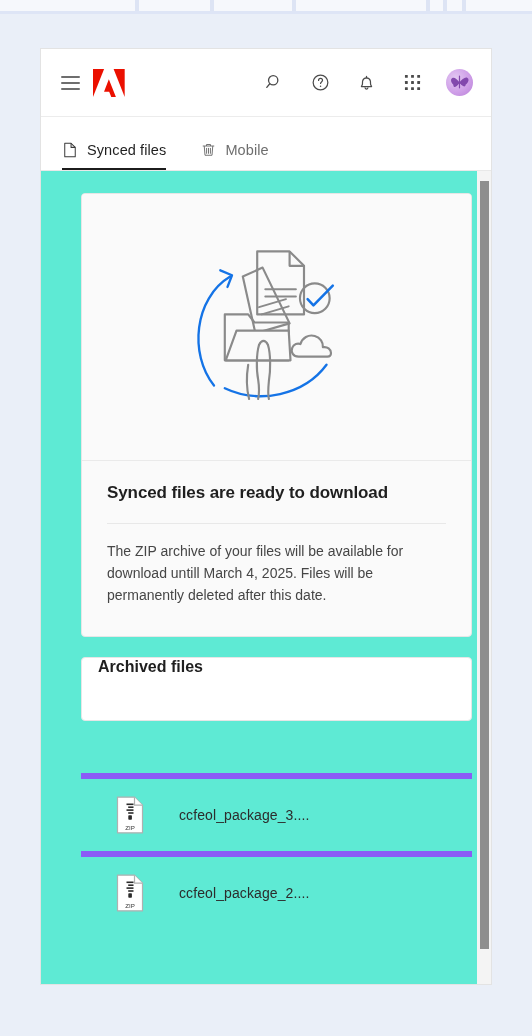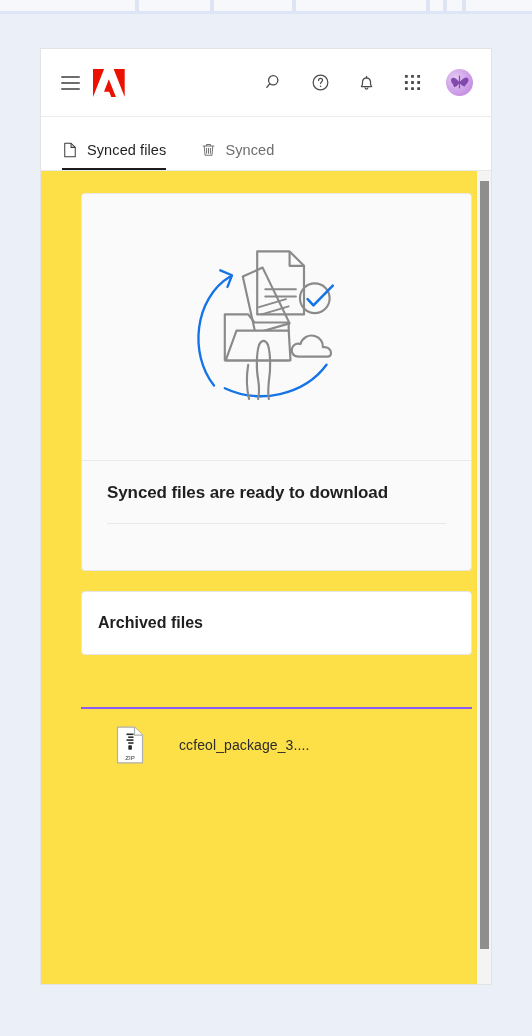--- a/index.html
+++ b/index.html
@@ -149,21 +149,21 @@
     height: 17px;
     display: flex;
     align-items: center;
     justify-content: center;
   }
 
   
   .content {
     position: relative;
     height: 813px;
-    background: #fde047;
+    background: #5eead4;
     overflow: hidden;
   }
   .content-inner {
     padding: 0;
   }
 
   
   .hero-card {
     margin: 22px 19px 0 40px;
     background: #fafafa;
@@ -202,39 +202,38 @@
   }
 
   
   .archived-card {
     margin: 20px 19px 0 40px;
     background: #ffffff;
     border: 1px solid #e6e6e6;
     border-radius: 4px;
     height: 64px;
     display: flex;
-    align-items: center;
     padding: 0 16px;
     box-sizing: border-box;
   }
   .archived-title {
     font-size: 16px;
     font-weight: bold;
     color: #1f1f1f;
   }
 
   
   .file-list {
     margin: 52px 19px 0 40px;
   }
   .file-row {
     display: flex;
     align-items: center;
     height: 72px;
-    border-top: 2px solid #8b5cf6;
+    border-top: 6px solid #8b5cf6;
     cursor: pointer;
   }
   .file-icon-cell {
     width: 98px;
     display: flex;
     align-items: center;
     justify-content: center;
     flex: none;
   }
   .zip-icon {
@@ -359,21 +358,21 @@
     </div>
     <div class="tab">
       <span class="tab-icon">
         <svg viewBox="0 0 18 18" width="15" height="16" fill="none" stroke="#6e6e6e" stroke-width="1.15">
           <path d="M2.6 4.2h12.8" stroke-linecap="round"></path>
           <path d="M3.9 4.2l.9 11.1h8.4l.9-11.1" stroke-linejoin="round"></path>
           <path d="M6.6 4.2V2.4h4.8v1.8" stroke-linejoin="round"></path>
           <path d="M6.7 7v6M9 7v6M11.3 7v6" stroke-linecap="round"></path>
         </svg>
       </span>
-      <span class="tab-label">Synced</span>
+      <span class="tab-label">Mobile</span>
     </div>
   </div>
 
   <div class="content">
     <div class="content-inner">
 
       <div class="hero-card">
         <div class="illustration-area">
           <svg viewBox="0 0 220 220" width="198" height="198" fill="none">
 
@@ -399,20 +398,21 @@
 
             <path d="M78 152 c -2 12 -2 26 1 38" stroke="#8a8a8a" stroke-width="2.4" stroke-linecap="round"></path>
             <path d="M90 130 c -3 10 -3 28 -1 38 c 1.5 10 1 18 0 22" stroke="#8a8a8a" stroke-width="2.4" stroke-linecap="round"></path>
             <path d="M100 130 c 3 10 3 28 1 40 c -1 10 -1 16 0 20" stroke="#8a8a8a" stroke-width="2.4" stroke-linecap="round"></path>
             <path d="M90 130 c 3 -6 7 -6 10 0" stroke="#8a8a8a" stroke-width="2.4" stroke-linecap="round"></path>
           </svg>
         </div>
         <div class="hero-body">
           <div class="hero-title">Synced files are ready to download</div>
           <div class="hero-divider"></div>
+          <p class="hero-text">The ZIP archive of your files will be available for download untill March 4, 2025. Files will be permanently deleted after this date.</p>
         </div>
       </div>
 
       <div class="archived-card">
         <span class="archived-title">Archived files</span>
       </div>
 
       <div class="file-list">
 
         <div class="file-row">
@@ -428,20 +428,39 @@
                   <rect x="13.2" y="16.2" width="5.3" height="1.6"></rect>
                   <rect x="13.3" y="19.3" width="3.6" height="4.4" rx="0.7"></rect>
                 </g>
                 <text x="15" y="33.5" font-family="'Liberation Sans',sans-serif" font-size="6.2" fill="#3a3a3a" text-anchor="middle">ZIP</text>
               </svg>
             </span>
           </div>
           <span class="file-name">ccfeol_package_3....</span>
         </div>
 
+        <div class="file-row">
+          <div class="file-icon-cell">
+            <span class="zip-icon">
+              <svg viewBox="0 0 30 38" width="30" height="38">
+                <path d="M2.5 1.2 h17 l 8 8 v 27.6 h -25 z" fill="#ffffff" stroke="#b0b0b0" stroke-width="1.2" stroke-linejoin="round"></path>
+                <path d="M19.5 1.2 v8 h8" fill="#ffffff" stroke="#b0b0b0" stroke-width="1.2" stroke-linejoin="round"></path>
+                <g fill="#2b2b2b">
+                  <rect x="11.5" y="7.5" width="7" height="1.6"></rect>
+                  <rect x="13.2" y="10.4" width="5.3" height="1.6"></rect>
+                  <rect x="11.5" y="13.3" width="7" height="1.6"></rect>
+                  <rect x="13.2" y="16.2" width="5.3" height="1.6"></rect>
+                  <rect x="13.3" y="19.3" width="3.6" height="4.4" rx="0.7"></rect>
+                </g>
+                <text x="15" y="33.5" font-family="'Liberation Sans',sans-serif" font-size="6.2" fill="#3a3a3a" text-anchor="middle">ZIP</text>
+              </svg>
+            </span>
+          </div>
+          <span class="file-name">ccfeol_package_2....</span>
+        </div>
 
 
       </div>
     </div>
 
     <div class="scrollbar-track">
       <div class="scrollbar-thumb"></div>
     </div>
   </div>
 

